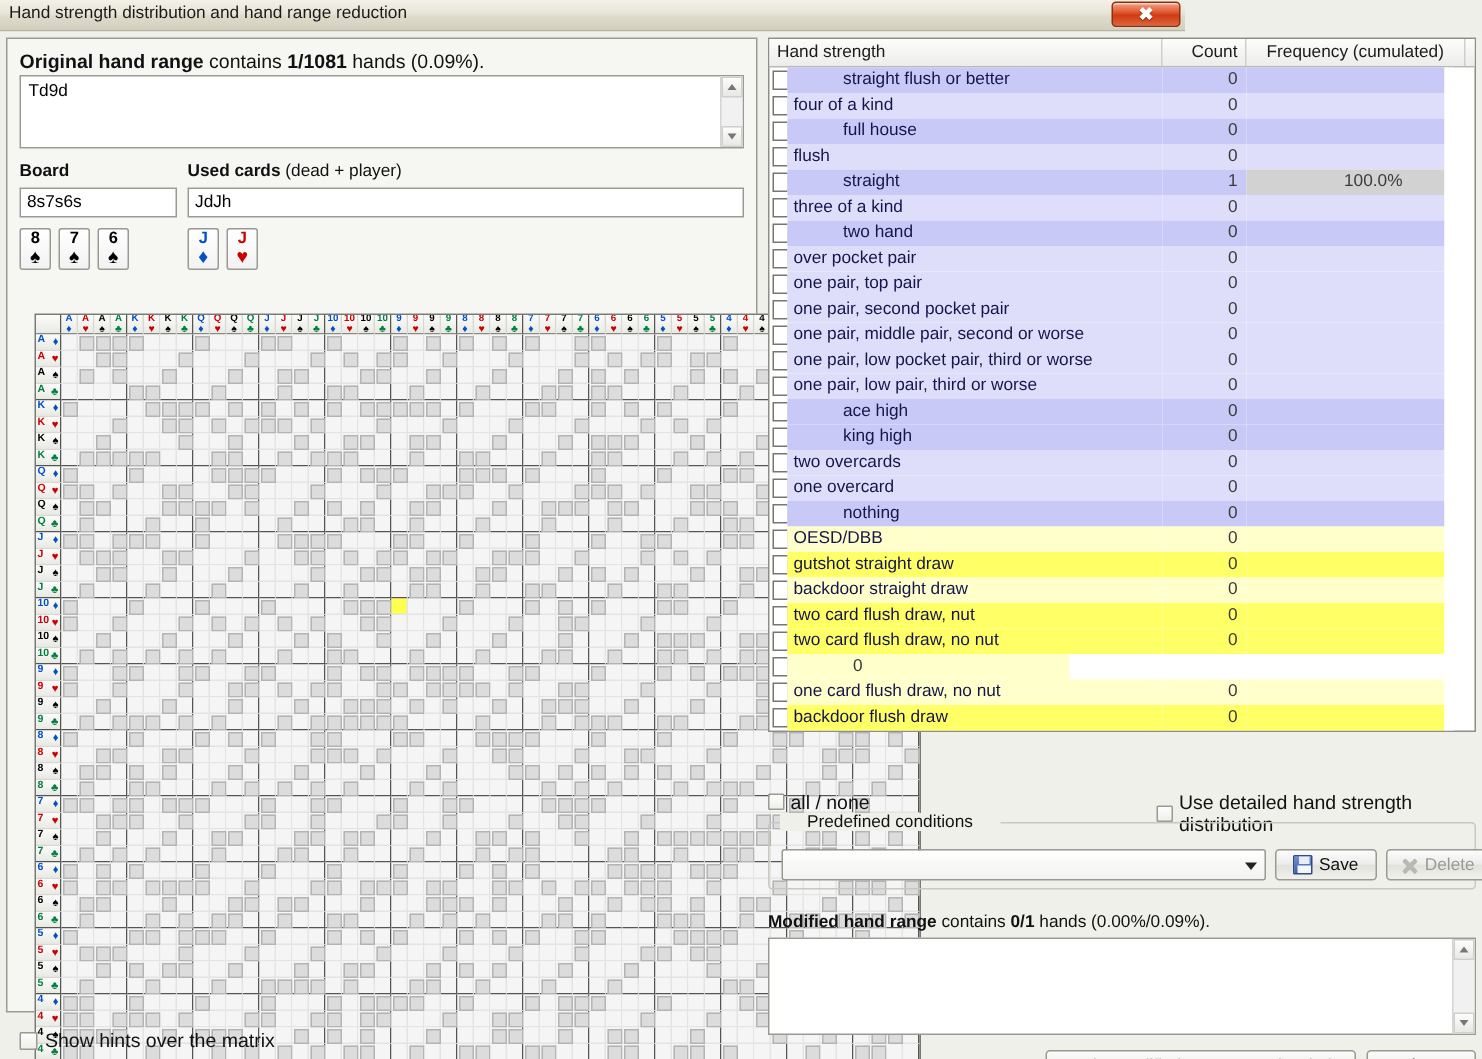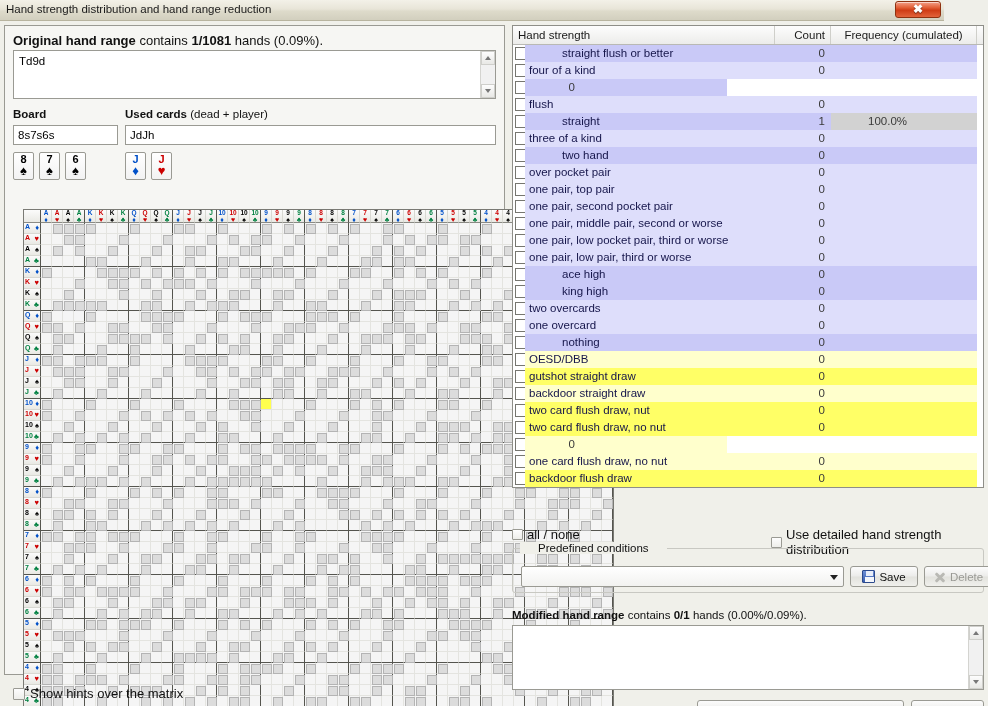--- a/index.html
+++ b/index.html
@@ -7,21 +7,21 @@
     margin: 0; padding: 0;
     width: 988px; height: 706px;
     font-family: "Liberation Sans", sans-serif;
     font-size: 11px;
     background: #efefe9;
     overflow: hidden;
   }
 
   
   #titlebar {
-    position: absolute; left: 0; top: 0; width: 944px; height: 21px;
+    position: absolute; left: 0; top: 0; width: 790px; height: 21px;
     background: linear-gradient(to bottom, #f3f1e8 0%, #e8e5d8 45%, #dedbcb 55%, #d2cfbe 100%);
     border-bottom: 1px solid #b8b49f;
   }
   #titlebar .caption {
     position: absolute; left: 6px; top: 3px;
     font-size: 11.5px; color: #1a1a1a;
     white-space: nowrap;
   }
   #closebtn {
     position: absolute; right: 3px; top: 1px; width: 46px; height: 17px;
@@ -163,21 +163,21 @@
   .th.c1 { width: 262px; }
   .th.c2 { width: 56px; text-align: right; }
   .th.c3 { width: 146px; text-align: center; }
   .th.c4 { width: 6px; border-right: none; padding: 0; }
   .trow { display: flex; height: 17px; }
   .td { font-size: 11.5px; line-height: 17px; overflow: hidden; white-space: nowrap; }
   .td.k  { width: 12px; padding-left: 2px; }
   .td.k .kb { width: 11px; height: 13px; margin-top: 2px; background: #fff; border: 1px solid #767670; }
   .td.n  { width: 250px; color: #15154a; padding-left: 4px; }
   .td.ct { width: 56px; text-align: right; padding-right: 6px; color: #3a3a3a; }
-  .td.fq { width: 146px; text-align: left; color: #3a3a3a; }
+  .td.fq { width: 132px; text-align: center; color: #3a3a3a; }
   .td.sp2{ width: 6px; background: #fff; }
   .trow.va .n, .trow.va .ct, .trow.va .fq { background: #c9c9f7; padding-left: 37px; }
   .trow.vb .n, .trow.vb .ct, .trow.vb .fq { background: #dedefb; }
   .trow.ya .n, .trow.ya .ct, .trow.ya .fq { background: #ffff66; }
   .trow.yb .n, .trow.yb .ct, .trow.yb .fq { background: #ffffcc; }
   .trow .fq.hl { background: #d2d2d2 !important; }
 
   #rowAllNone { position: absolute; left: 512px; top: 506px; display:flex; align-items:center; gap: 4px; }
   #rowDetail  { position: absolute; left: 771px; top: 506px; display:flex; align-items:center; gap: 4px; }
   .smalltxt { font-size: 13px; color: #111; }
@@ -3097,20 +3097,21 @@
             </div>
             <div class="td n">four of a kind</div>
             <div class="td ct">0</div>
             <div class="td fq"></div>
             <div class="td sp2"></div>
           </div>
           <div class="trow va">
             <div class="td k">
               <div class="kb"></div>
             </div>
+            <div class="td n">full house</div>
             <div class="td ct">0</div>
             <div class="td fq"></div>
             <div class="td sp2"></div>
           </div>
           <div class="trow vb">
             <div class="td k">
               <div class="kb"></div>
             </div>
             <div class="td n">flush</div>
             <div class="td ct">0</div>

